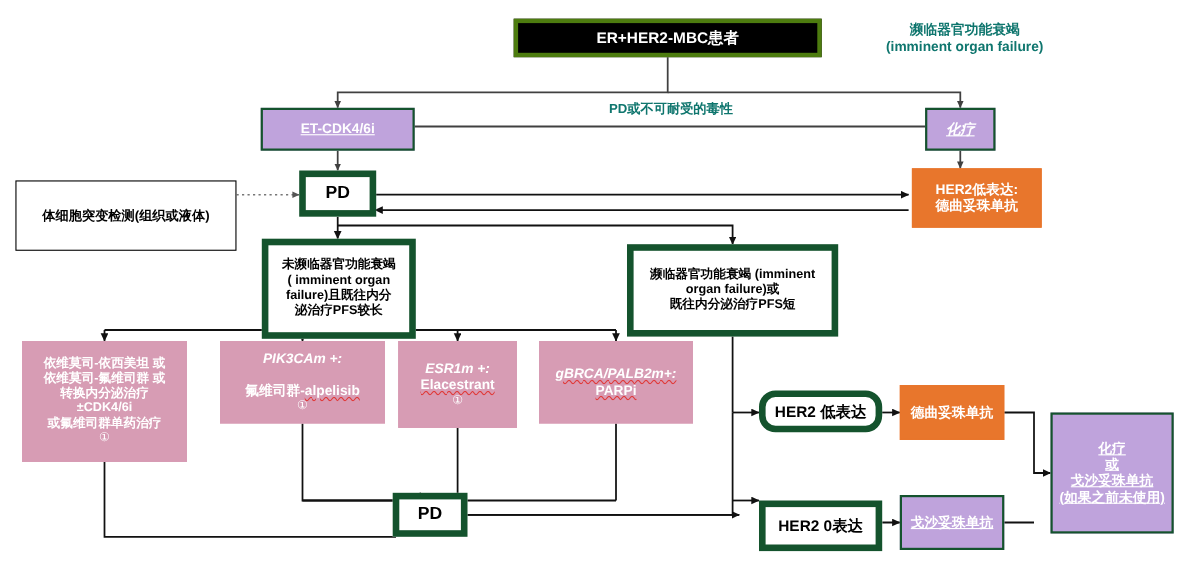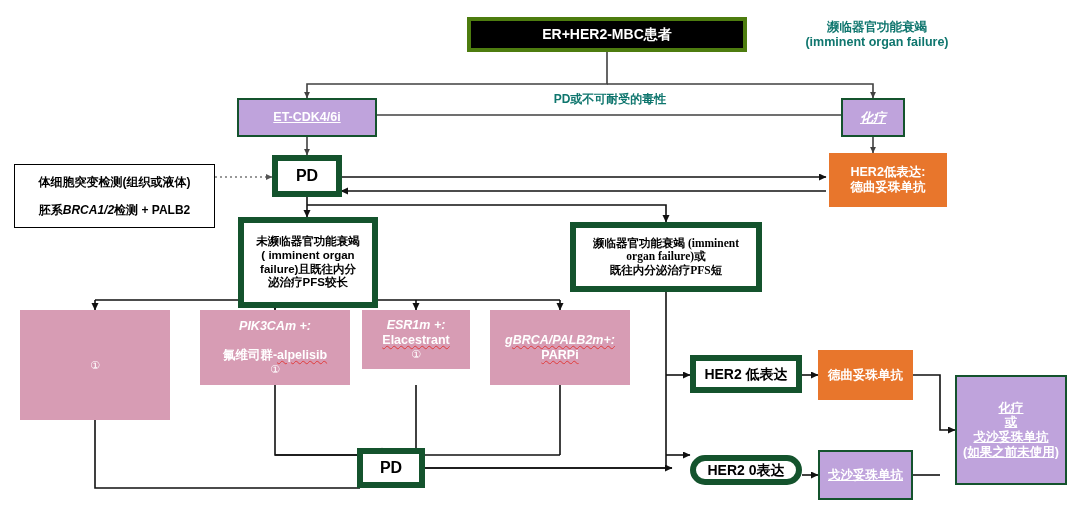--- a/index.html
+++ b/index.html
@@ -162,67 +162,69 @@
 (imminent organ failure)</div>
 
 <div class="node n-purple-light" style="left:237px; top:98px; width:140px; height:39px; font-size:12.5px;">ET-CDK4/6i</div>
 
 <div class="node n-purple-light" style="left:841px; top:98px; width:64px; height:39px; font-size:13px; font-style:italic;">化疗</div>
 
 <div class="label-free" style="left:500px; top:92px; width:220px; font-size:12px;text-align:center;">PD或不可耐受的毒性</div>
 
 <div class="node n-white-thin" style="left:14px; top:145px; width:201px; height:64px; font-size:12px; flex-direction:column;margin-top:19px;">
   <span>体细胞突变检测(组织或液体)</span>
-  <span>
-    <span>胚系</span><span class="ital">BRCA1/2</span><span>检测 + PALB2</span>
-  </span>
 </div>
 
 <div class="node n-white" style="left:272px; top:155px; width:70px; height:42px; font-size:16px;">PD</div>
 
 <div class="node n-orange" style="left:829px; top:153px; width:118px; height:54px; font-size:12.5px;">HER2低表达:
 德曲妥珠单抗</div>
 
 <div class="node n-white" style="left:238px; top:217px; width:140px; height:91px; font-size:11.5px;">未濒临器官功能衰竭
 ( imminent organ
 failure)且既往内分
 泌治疗PFS较长</div>
 
-<div class="node n-white" style="left:570px; top:222px; width:192px; height:70px; font-size:11.5px;font-family:Liberation Serif, serif;">濒临器官功能衰竭 (imminent
+<div class="node n-white" style="left:570px; top:222px; width:192px; height:84px; font-size:11.5px;">濒临器官功能衰竭 (imminent
 organ failure)或
 既往内分泌治疗PFS短</div>
 
 <div class="node n-pink" style="left:20px; top:310px; width:150px; height:110px; font-size:11.5px; flex-direction:column;">
+  <span style="white-space:pre-line;">依维莫司-依西美坦 或
+依维莫司-氟维司群 或
+转换内分泌治疗
+±CDK4/6i
+或氟维司群单药治疗</span>
   <span class="circ1" style="font-size:11px;">①</span>
 </div>
 
 <div class="node n-pink" style="left:200px; top:310px; width:150px; height:75px; font-size:12.5px; flex-direction:column;">
   <span class="ital">PIK3CAm +:</span>
   <span>
     <span>氟维司群-</span><span class="sp-red">alpelisib</span>
   </span>
   <span class="circ1" style="font-size:11px;">①</span>
 </div>
 
-<div class="node n-pink" style="left:362px; top:310px; width:108px; height:59px; font-size:12.5px; flex-direction:column;">
+<div class="node n-pink" style="left:362px; top:310px; width:108px; height:79px; font-size:12.5px; flex-direction:column;">
   <span class="ital">ESR1m +:</span>
   <span class="sp-red">Elacestrant</span>
   <span class="circ1" style="font-size:11px;">①</span>
 </div>
 
 <div class="node n-pink" style="left:490px; top:310px; width:140px; height:75px; font-size:12.5px; flex-direction:column;align-items:center;">
   <span class="ital sp-red">gBRCA/PALB2m+:</span>
   <span class="sp-red">PARPi</span>
 </div>
 
 <div class="node n-white" style="left:357px; top:448px; width:68px; height:40px; font-size:16px;">PD</div>
 
-<div class="node n-white" style="left:690px; top:355px; width:112px; height:38px; font-size:14px;">HER2 低表达</div>
-
-<div class="node n-white" style="left:690px; top:455px; width:112px; height:30px; font-size:14px;border-radius:15px;">HER2 0表达</div>
+<div class="node n-white" style="left:690px; top:355px; width:112px; height:38px; font-size:14px;border-radius:15px;">HER2 低表达</div>
+
+<div class="node n-white" style="left:690px; top:455px; width:112px; height:46px; font-size:14px;">HER2 0表达</div>
 
 <div class="node n-orange" style="left:818px; top:350px; width:95px; height:50px; font-size:12.5px;">德曲妥珠单抗</div>
 
 <div class="node n-purple-light" style="left:818px; top:450px; width:95px; height:50px; font-size:12.5px;">戈沙妥珠单抗</div>
 
 <div class="node n-purple-light" style="left:955px; top:375px; width:112px; height:110px; font-size:12.5px;">化疗
 或
 戈沙妥珠单抗
 (如果之前未使用)</div>
 

